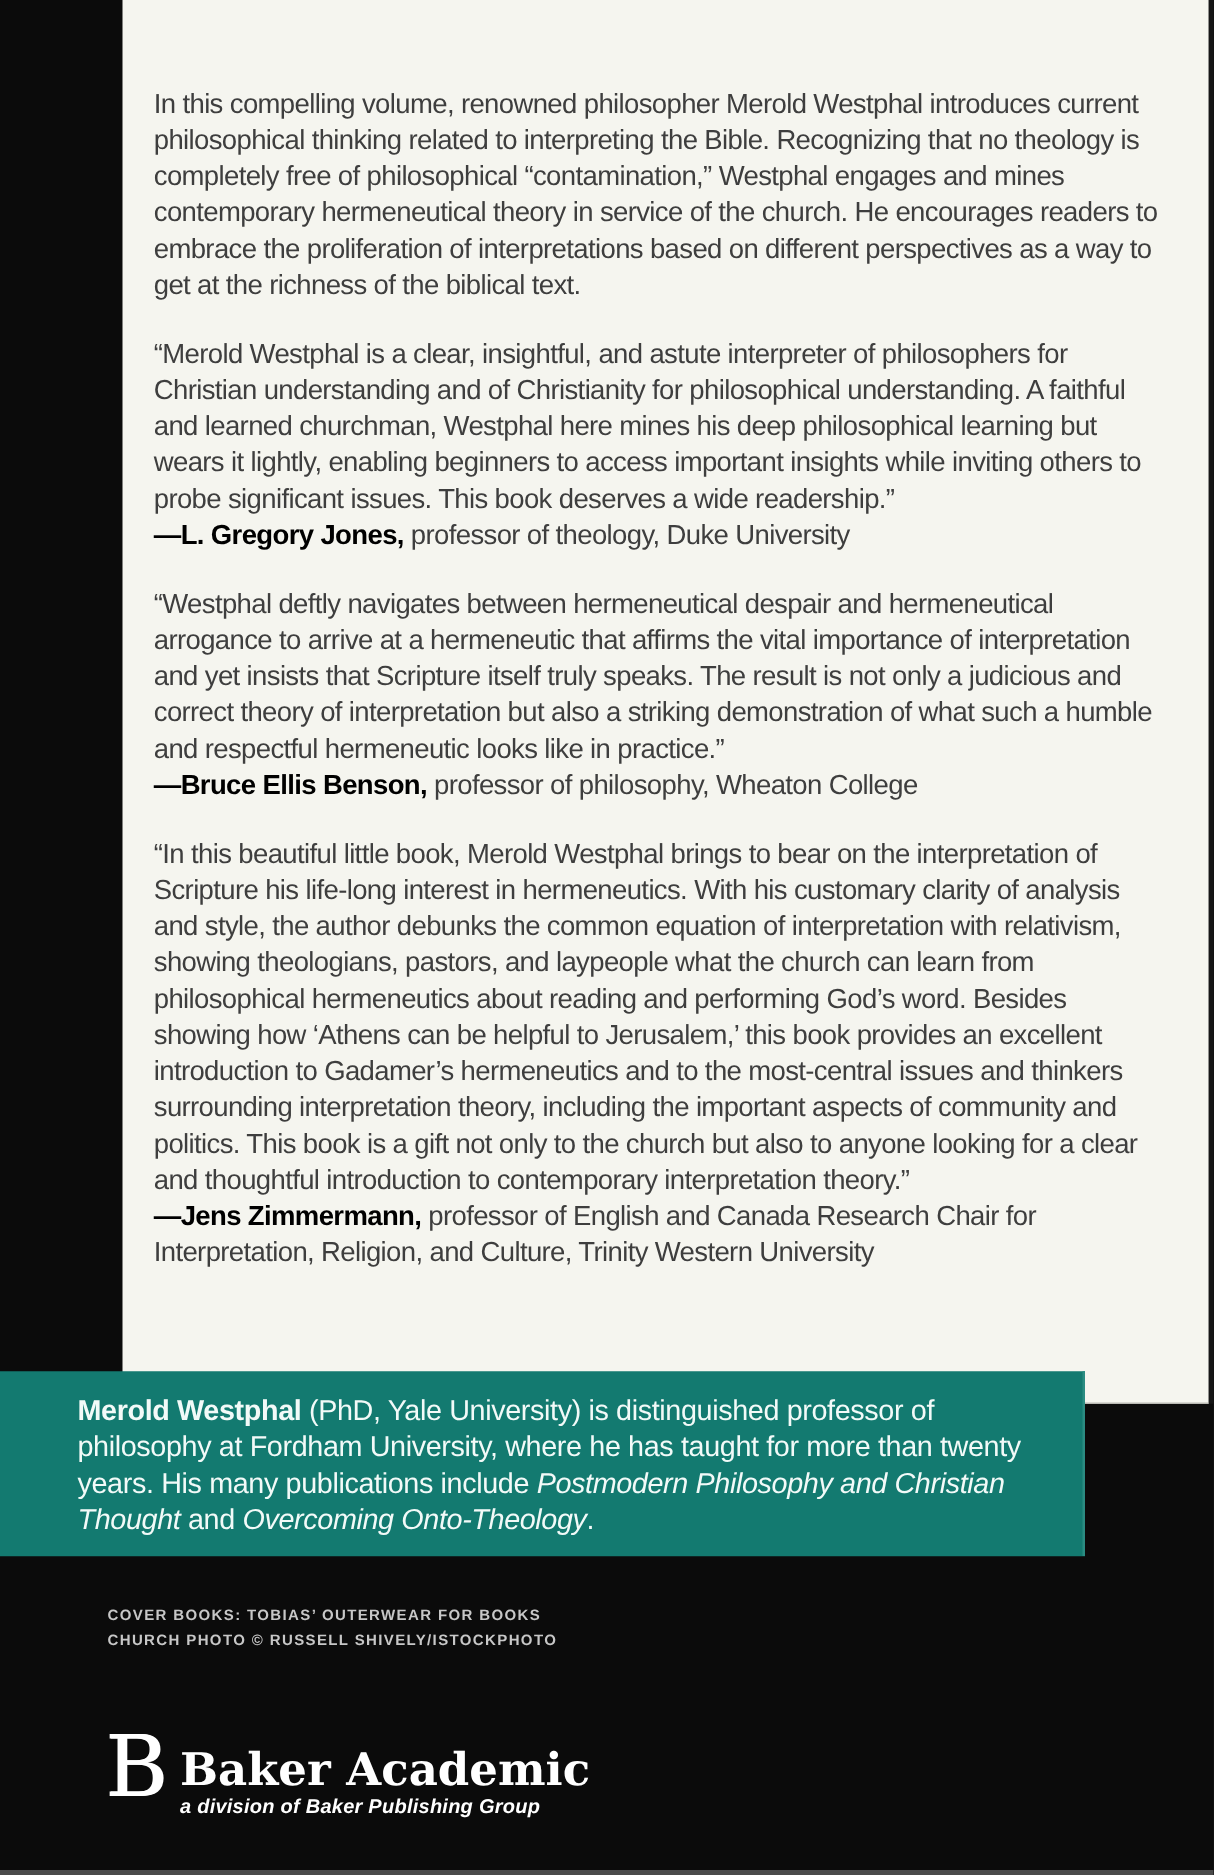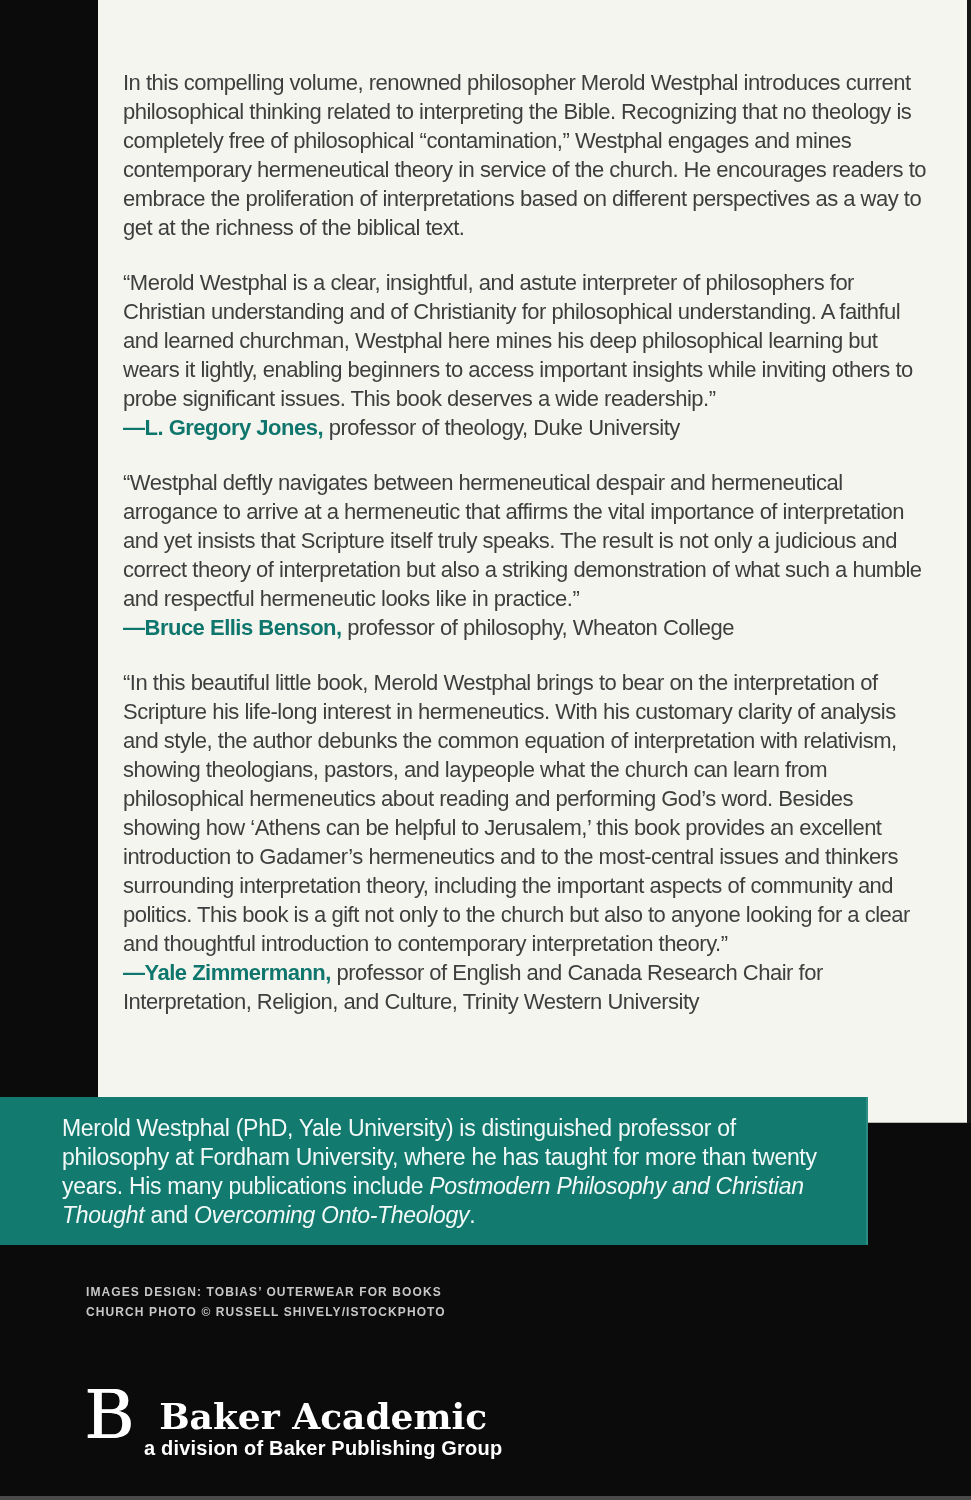--- a/index.html
+++ b/index.html
@@ -28,42 +28,42 @@
     position: absolute;
     left: 25px; top: 68px;
     width: 812px;
     color: #3e3e3e;
     font-size: 22px;
     letter-spacing: -0.5px;
     line-height: 29px;
   }
   .block { margin-bottom: 26px; }
   .attr-name {
-    color: #0f766e;
+    color: #000000;
     font-weight: bold;
   }
 
   
   .banner {
     position: absolute;
     left: 0; top: 1097px;
     width: 868px; height: 148px;
     background: #137a70;
     box-shadow: inset -2px 0 0 #2b8c82;
   }
   .banner-content {
     position: absolute;
     left: 62px; top: 17px;
     width: 782px;
     color: #f2faf8;
     font-size: 23px;
     letter-spacing: -0.3px;
     line-height: 29px;
   }
-  .banner-content .bio-name { font-weight: normal; }
+  .banner-content .bio-name { font-weight: bold; }
   .banner-content .book-title { font-style: italic; }
 
   
   .credits {
     position: absolute;
     left: 86px; top: 1282px;
     color: #c7c7c7;
     font-size: 12px;
     font-weight: bold;
     letter-spacing: 1.1px;
@@ -89,22 +89,23 @@
   .pub-name {
     font-family: "DejaVu Serif", serif;
     font-weight: bold;
     font-size: 36px;
     line-height: 34px;
     letter-spacing: 0px;
     white-space: nowrap;
     text-align: center;
   }
   .pub-tagline {
+    font-style: italic;
     font-weight: bold;
-    font-size: 20px;
+    font-size: 16px;
     margin-top: 4px;
     letter-spacing: 0.2px;
     white-space: nowrap;
   }
 
   
   .bottom-edge {
     position: absolute;
     left: 0; bottom: 0;
     width: 100%; height: 4px;
@@ -132,32 +133,32 @@
         <p><span class="attr-name">—L. Gregory Jones,</span><span> professor of theology, Duke University</span></p>
       </div>
 
       <div class="block">
         <p>“Westphal deftly navigates between hermeneutical despair and hermeneutical arrogance to arrive at a hermeneutic that affirms the vital importance of interpretation and yet insists that Scripture itself truly speaks. The result is not only a judicious and correct theory of interpretation but also a striking demonstration of what such a humble and respectful hermeneutic looks like in practice.”</p>
         <p><span class="attr-name">—Bruce Ellis Benson,</span><span> professor of philosophy, Wheaton College</span></p>
       </div>
 
       <div class="block">
         <p>“In this beautiful little book, Merold Westphal brings to bear on the interpretation of Scripture his life-long interest in hermeneutics. With his customary clarity of analysis and style, the author debunks the common equation of interpretation with relativism, showing theologians, pastors, and laypeople what the church can learn from philosophical hermeneutics about reading and performing God’s word. Besides showing how ‘Athens can be helpful to Jerusalem,’ this book provides an excellent introduction to Gadamer’s hermeneutics and to the most-central issues and thinkers surrounding interpretation theory, including the important aspects of community and politics. This book is a gift not only to the church but also to anyone looking for a clear and thoughtful introduction to contemporary interpretation theory.”</p>
-        <p><span class="attr-name">—Yale Zimmermann,</span><span> professor of English and Canada Research Chair for Interpretation, Religion, and Culture, Trinity Western University</span></p>
+        <p><span class="attr-name">—Jens Zimmermann,</span><span> professor of English and Canada Research Chair for Interpretation, Religion, and Culture, Trinity Western University</span></p>
       </div>
 
     </div>
   </div>
 
   <div class="banner">
     <p class="banner-content"><span class="bio-name">Merold Westphal</span><span> (PhD, Yale University) is distinguished professor of philosophy at Fordham University, where he has taught for more than twenty years. His many publications include </span><span class="book-title">Postmodern Philosophy and Christian Thought</span><span> and </span><span class="book-title">Overcoming Onto-Theology</span><span>.</span></p>
   </div>
 
   <div class="credits">
-    <div>IMAGES DESIGN: TOBIAS’ OUTERWEAR FOR BOOKS</div>
+    <div>COVER BOOKS: TOBIAS’ OUTERWEAR FOR BOOKS</div>
     <div>CHURCH PHOTO © RUSSELL SHIVELY/ISTOCKPHOTO</div>
   </div>
 
   <div class="publisher">
     <div class="logo-b">B</div>
     <div class="pub-text">
       <div class="pub-name">Baker Academic</div>
       <div class="pub-tagline">a division of Baker Publishing Group</div>
     </div>
   </div>

